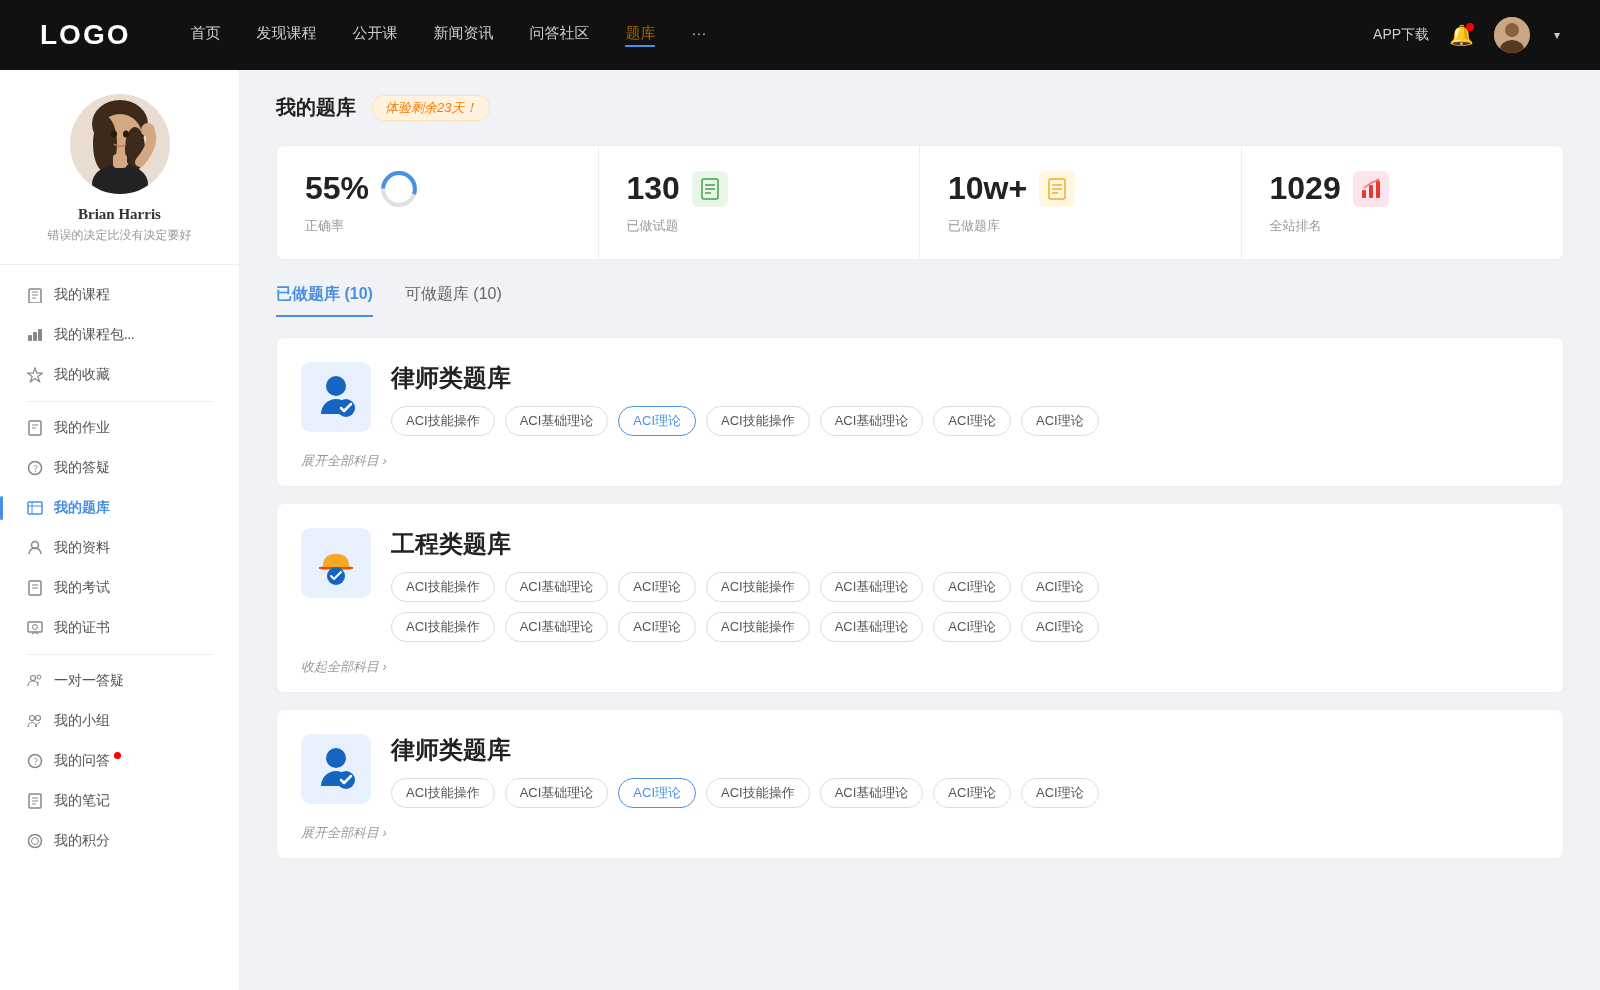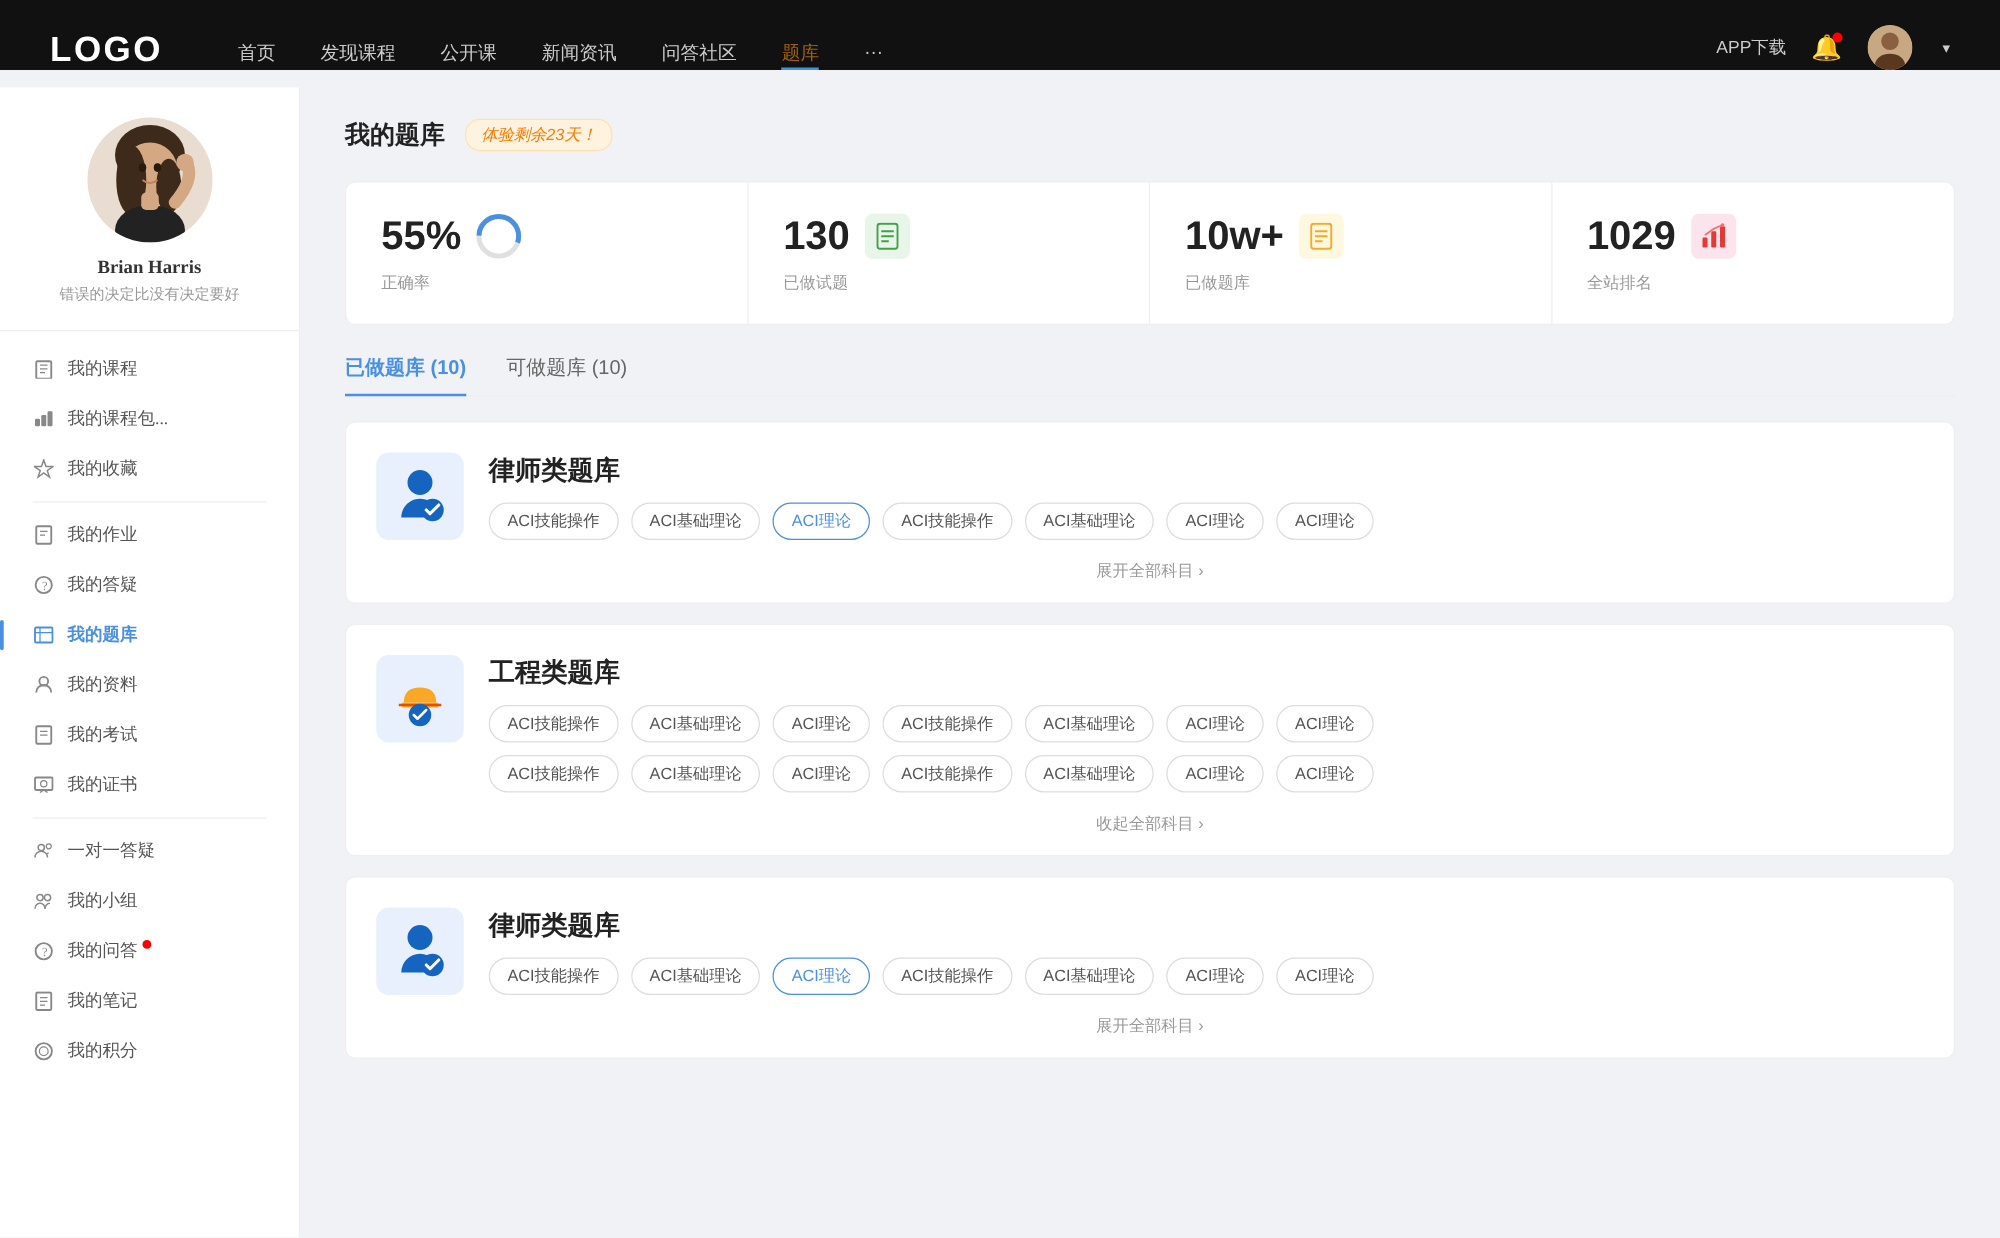--- a/index.html
+++ b/index.html
@@ -1,23 +1,23 @@
 <!DOCTYPE html>
 <html><head>
   <meta charset="utf-8">
   <style>
     * { box-sizing: border-box; margin: 0; padding: 0; }
     body { font-family: -apple-system, BlinkMacSystemFont, 'PingFang SC', 'Microsoft YaHei', sans-serif; background: #f0f2f5; min-height: 990px; }
 
     
     .navbar {
       background: #111;
-      height: 56px;
-      display: flex;
-      align-items: flex-end;
+      height: 70px;
+      display: flex;
+      align-items: center;
       padding: 0 40px;
       position: fixed;
       top: 0; left: 0; right: 0;
       z-index: 100;
     }
     .nav-logo {
       color: white;
       font-size: 28px;
       font-weight: 900;
       letter-spacing: 2px;
@@ -272,21 +272,21 @@
       margin-bottom: 16px;
     }
     .bank-icon {
       width: 70px; height: 70px;
       border-radius: 10px;
       background: #e8f0fe;
       display: flex; align-items: center; justify-content: center;
       flex-shrink: 0;
     }
     .bank-title {
-      font-size: 21px;
+      font-size: 24px;
       font-weight: 600;
       color: #222;
       margin-bottom: 12px;
     }
     .tags-row {
       display: flex;
       flex-wrap: wrap;
       gap: 10px;
     }
     .tag {
@@ -298,22 +298,23 @@
       color: #555;
       background: #fff;
     }
     .tag.active {
       border: 1.5px solid #4a90e2;
       color: #4a90e2;
       background: #fff;
     }
     .bank-footer {
       display: flex;
-      justify-content: center;
+      justify-content: flex-start;
       margin-top: 8px;
+      font-style: italic;
     }
     .expand-link {
       font-size: 13px;
       color: #999;
       cursor: pointer;
     }
 
     
     .pie-chart {
       width: 36px; height: 36px;

